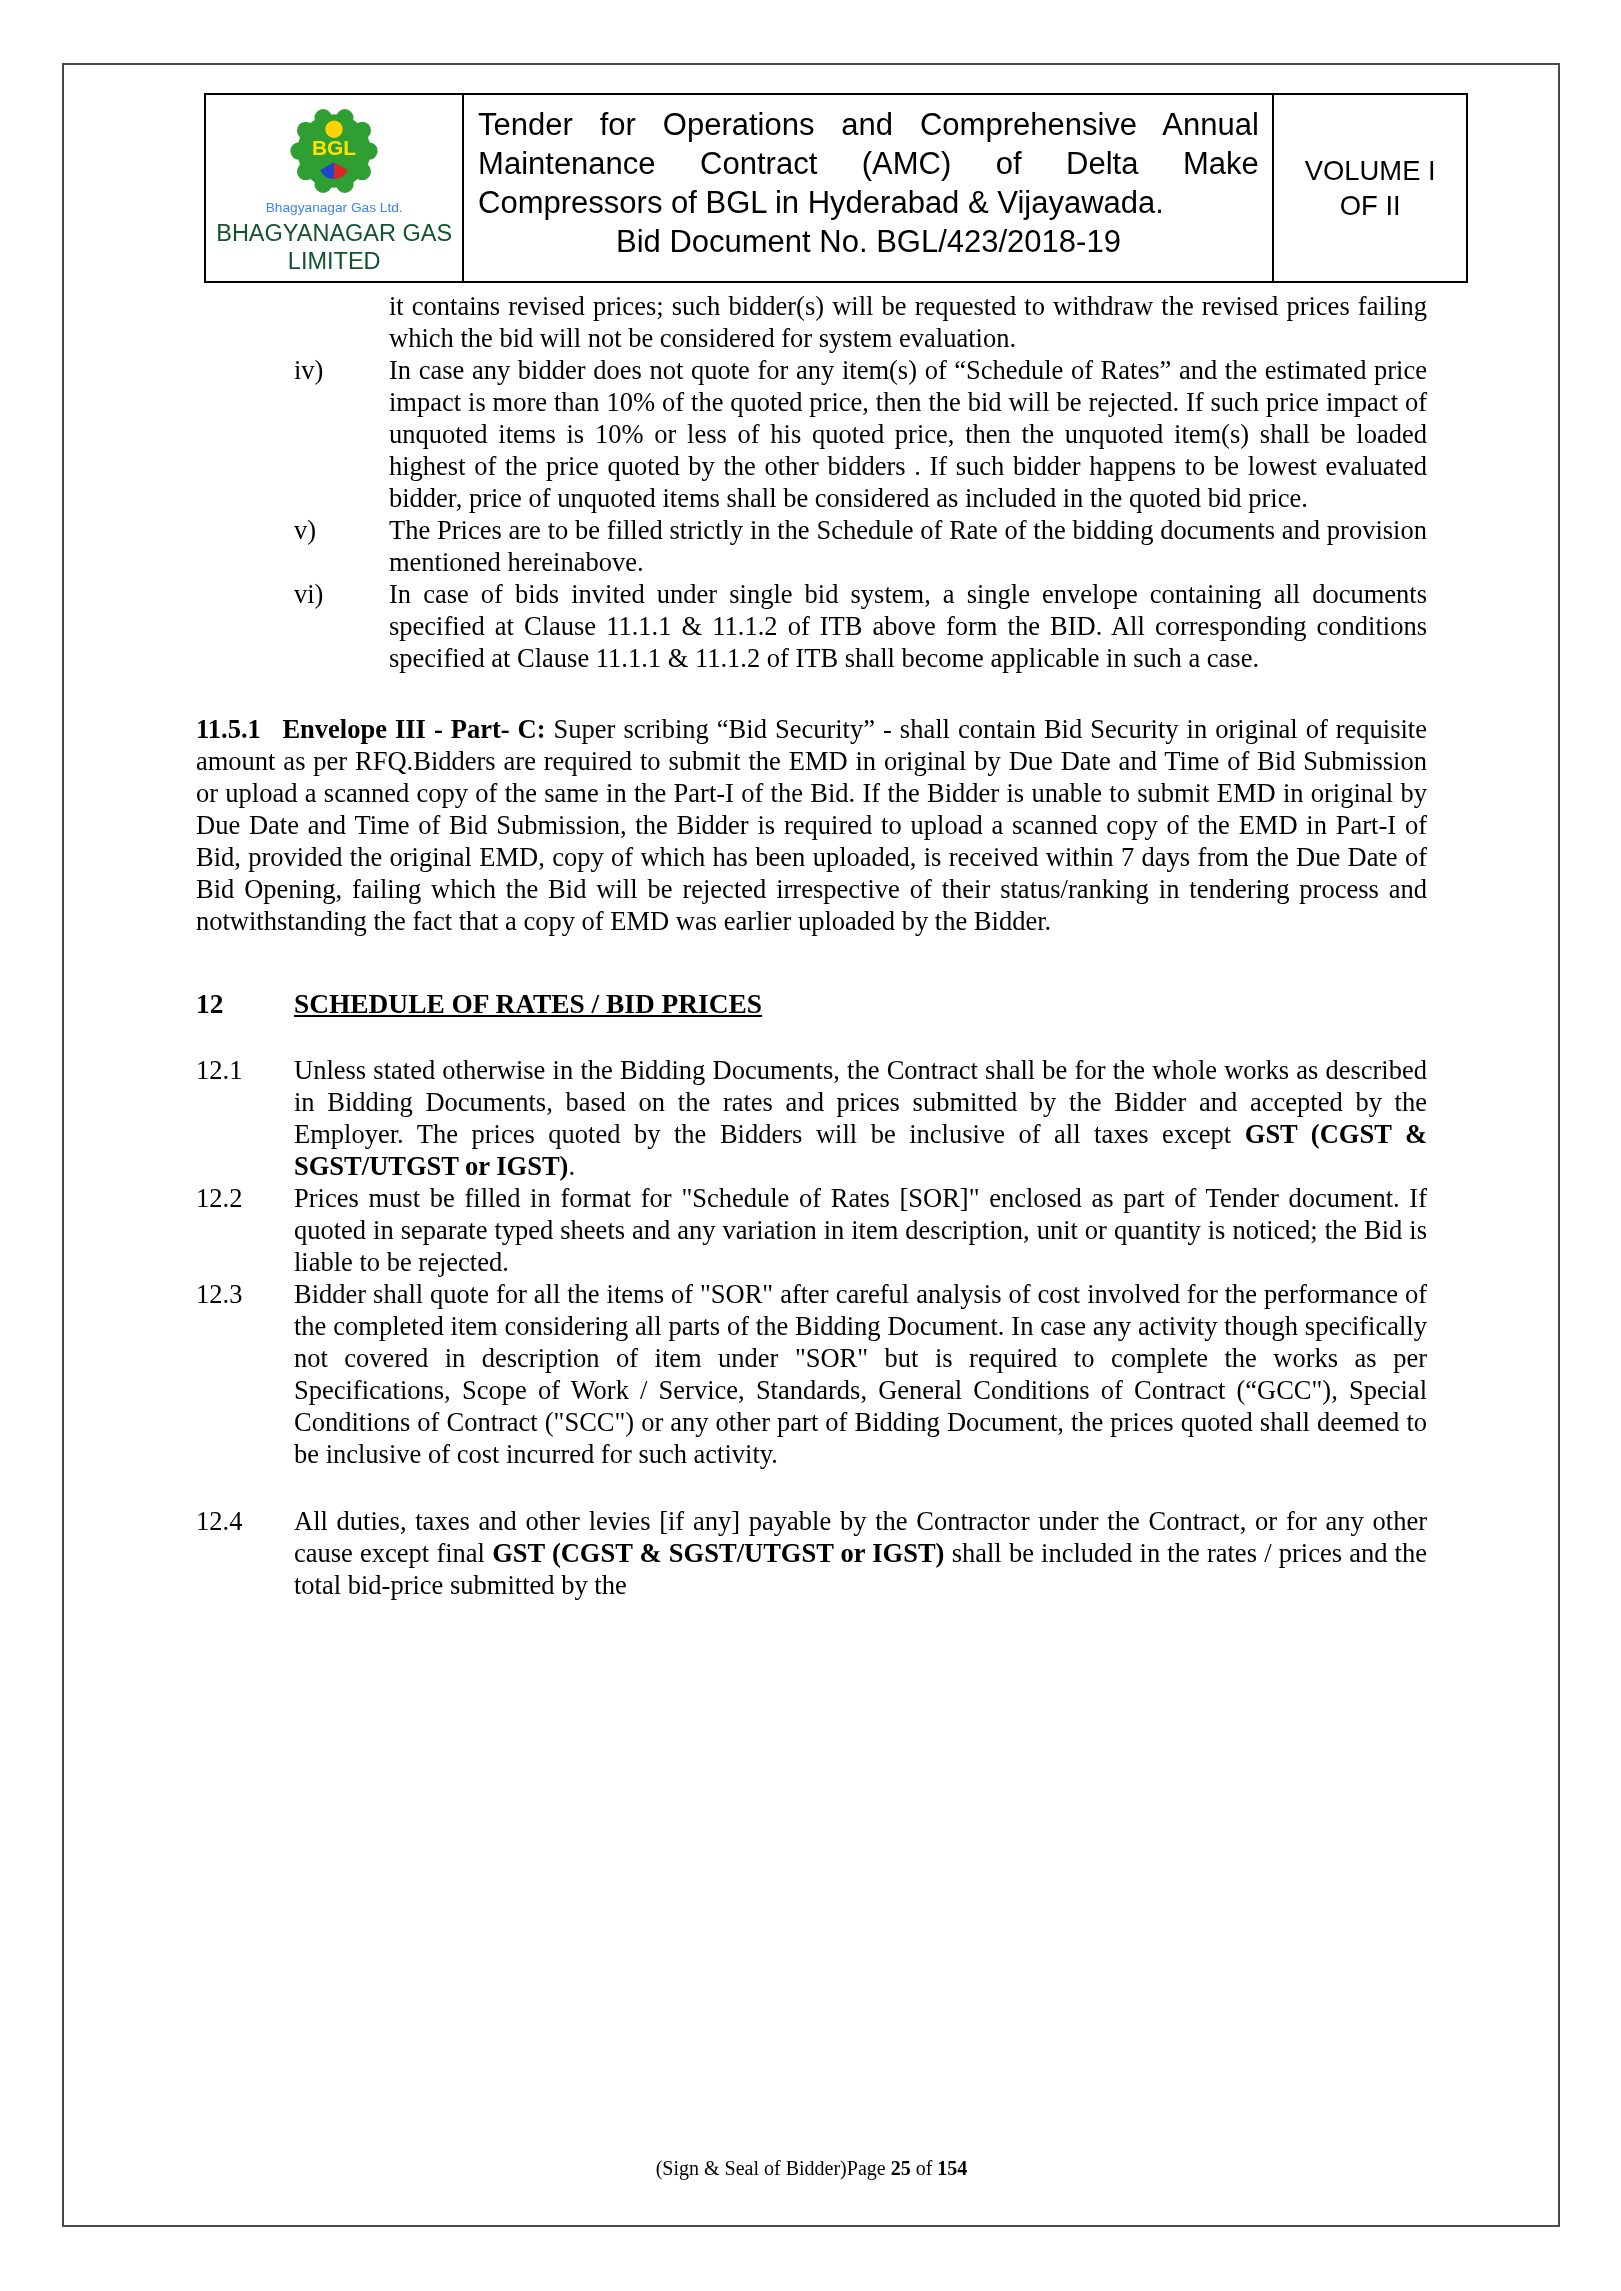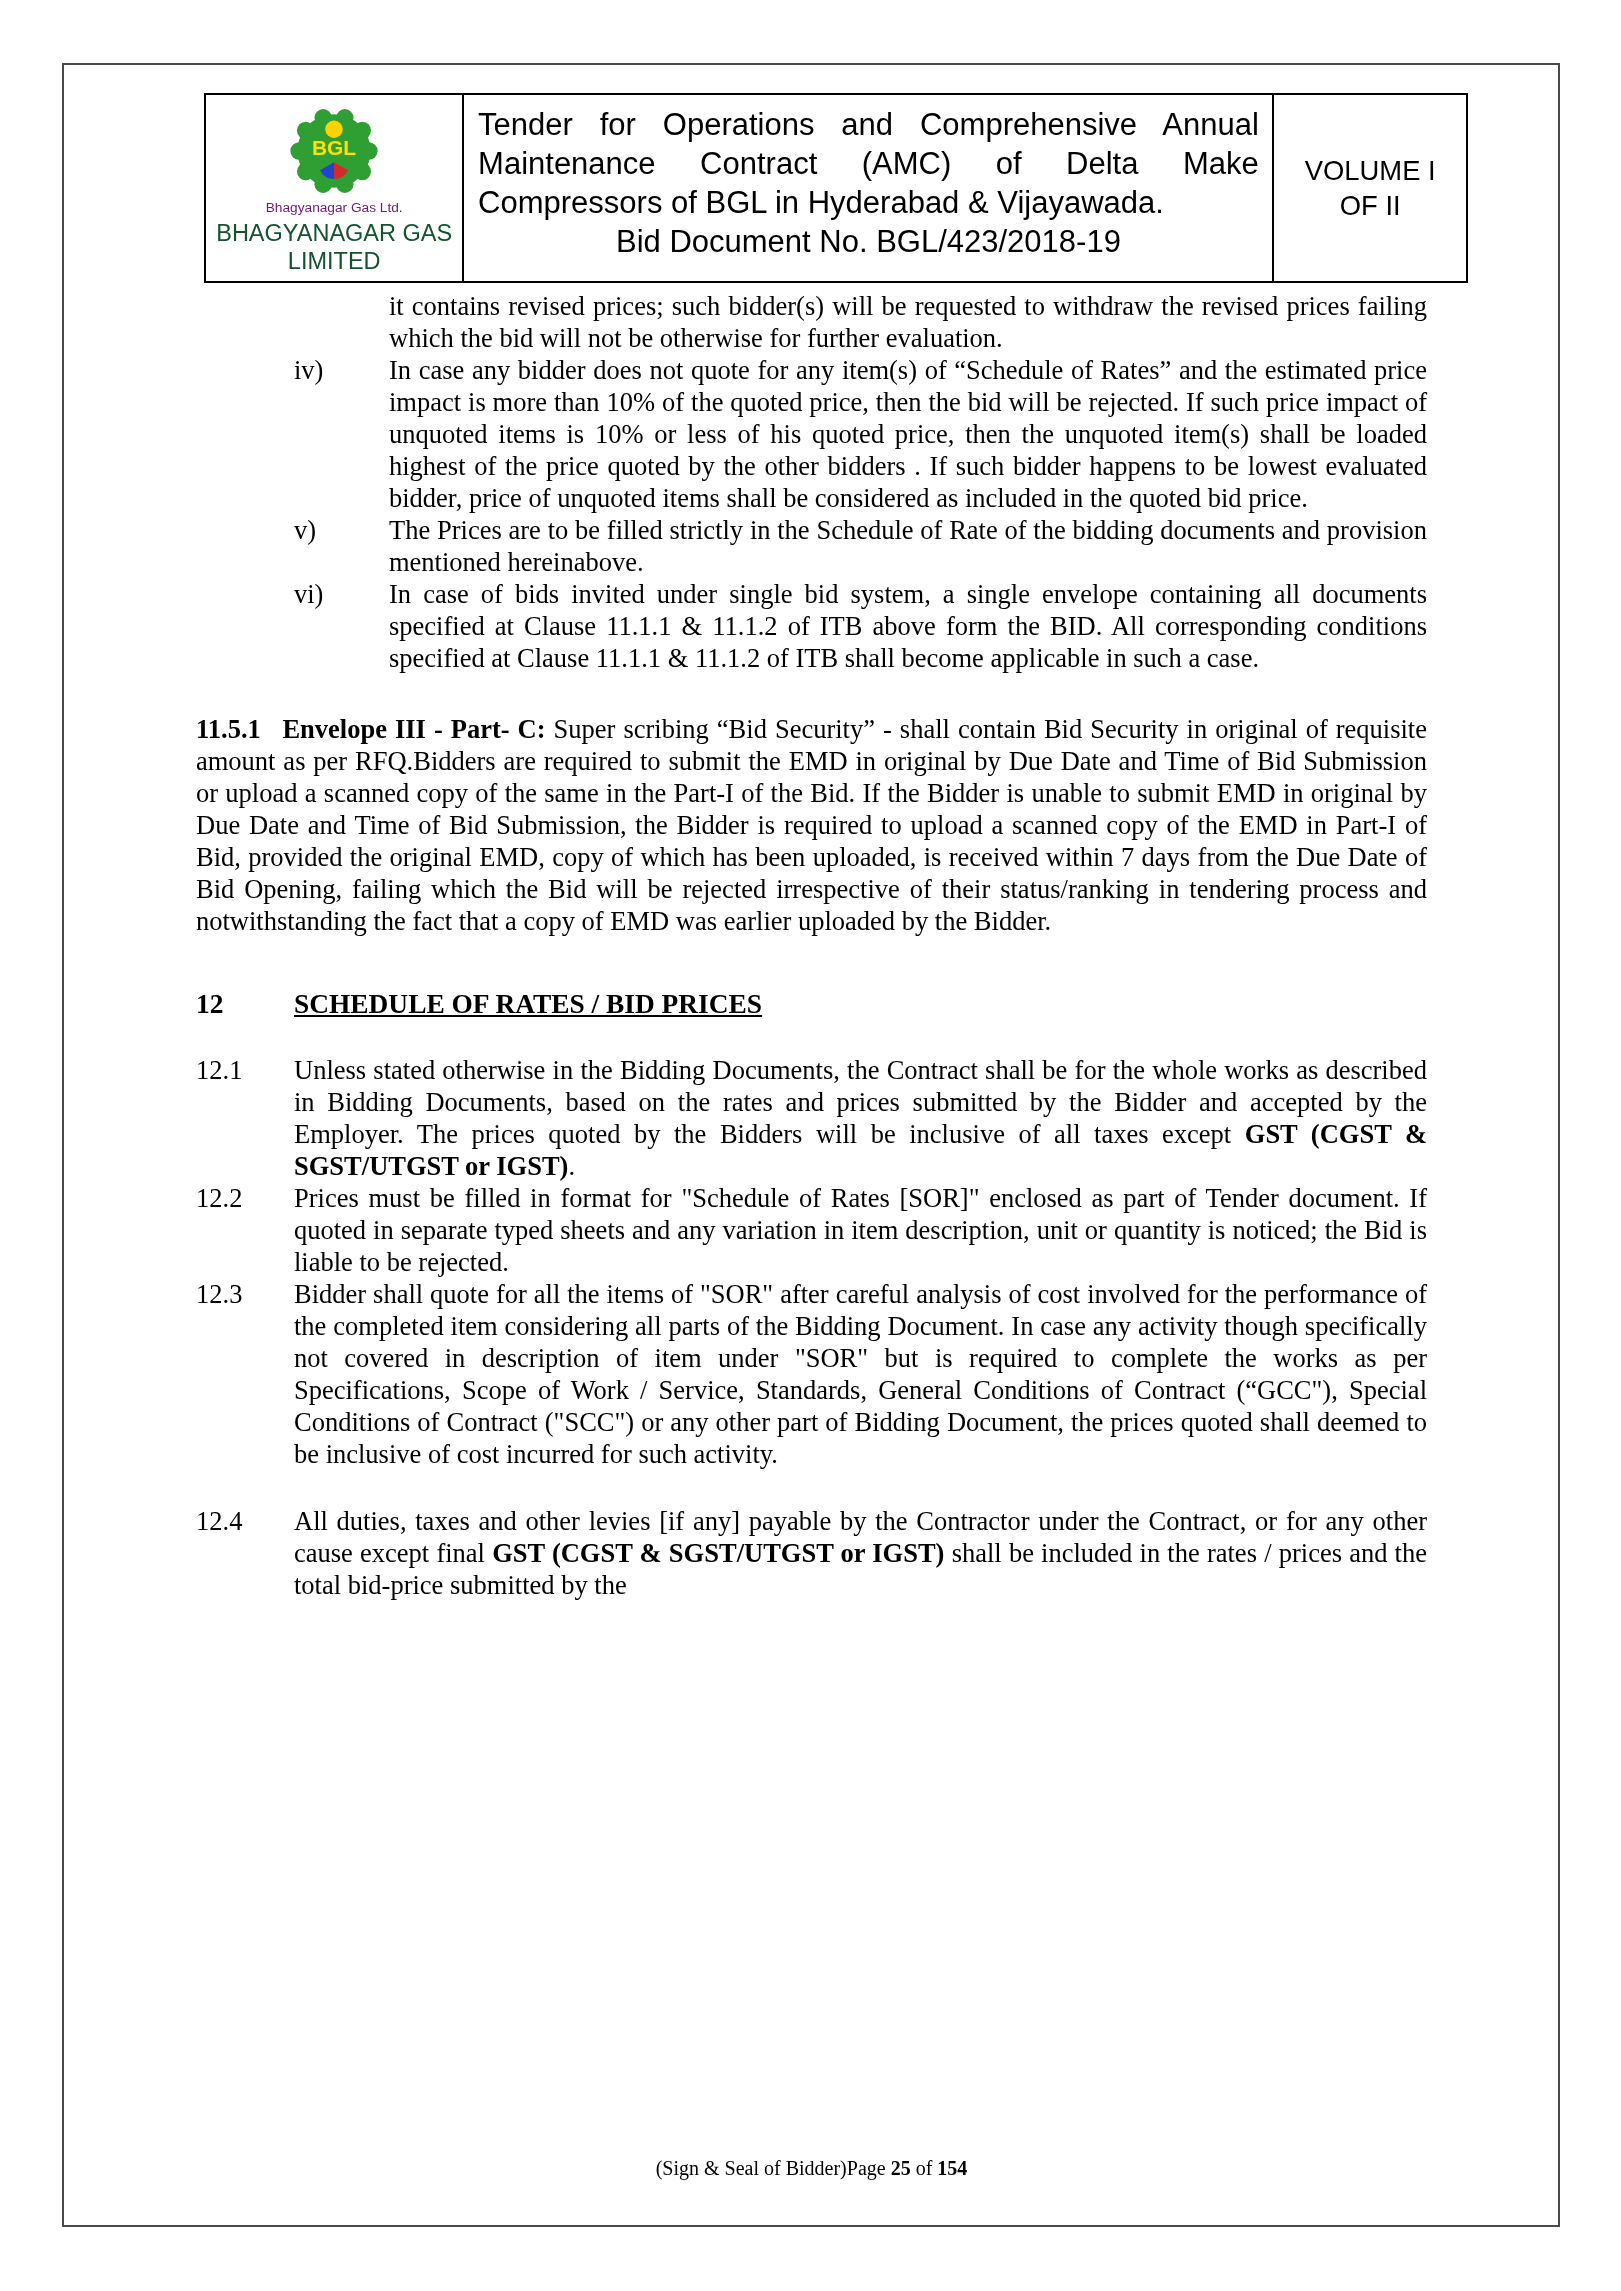--- a/index.html
+++ b/index.html
@@ -20,21 +20,21 @@
     position: absolute; left: 204px; top: 93px; width: 1264px;
     display: flex; border: 2px solid #000; background: #fff;
     font-family: "Liberation Sans", sans-serif;
   }
   .cell { border-left: 2px solid #000; }
   .cell:first-child { border-left: none; }
   .cell-logo {
     width: 257px; padding: 7.8px 5.9px 5.9px 5.9px;
     display: flex; flex-direction: column; align-items: center; justify-content: flex-start;
   }
-  .logo-caption { color: #701a75; font-size: 13.7px; line-height: 15.7px; margin-top: 1px; }
+  .logo-caption { color: #3b82f6; font-size: 13.7px; line-height: 15.7px; margin-top: 1px; }
   .org-name { font-size: 23.5px; line-height: 28px; text-align: center; margin-top: 3.9px; color: #14532d; }
   .cell-title { width: 812px; padding: 9.8px 13.7px 7.8px 13.7px; font-size: 31px; line-height: 39px; }
   .title-line { text-align: left; }
   .title-line.just { text-align: justify; text-align-last: justify; }
   .title-line.center { text-align: center; }
   .cell-volume {
     width: 194px; display: flex; flex-direction: column; align-items: center; justify-content: center;
     font-size: 27.4px; line-height: 35px;
   }
 
@@ -107,21 +107,21 @@
     </div>
 
     <div class="cell cell-volume">
       <div>VOLUME I</div>
       <div>OF II</div>
     </div>
   </header>
 
   <main class="content">
 
-    <p class="cont">it contains revised prices; such bidder(s) will be requested to withdraw the revised prices failing which the bid will not be otherwise for further evaluation.</p>
+    <p class="cont">it contains revised prices; such bidder(s) will be requested to withdraw the revised prices failing which the bid will not be considered for system evaluation.</p>
 
     <div class="li">
       <span class="marker">iv)</span>
       <span>In case any bidder does not quote for any item(s) of “Schedule of Rates” and the estimated price impact is more than 10% of the quoted price, then the bid will be rejected. If such price impact of unquoted items is 10% or less of his quoted price, then the unquoted item(s) shall be loaded  highest of the price quoted by the other bidders . If such bidder happens to be lowest evaluated bidder, price of unquoted items shall be considered as included in the quoted bid price.</span>
     </div>
 
     <div class="li">
       <span class="marker">v)</span>
       <span>The Prices are to be filled strictly in the Schedule of Rate of the bidding documents and provision mentioned hereinabove.</span>
     </div>

